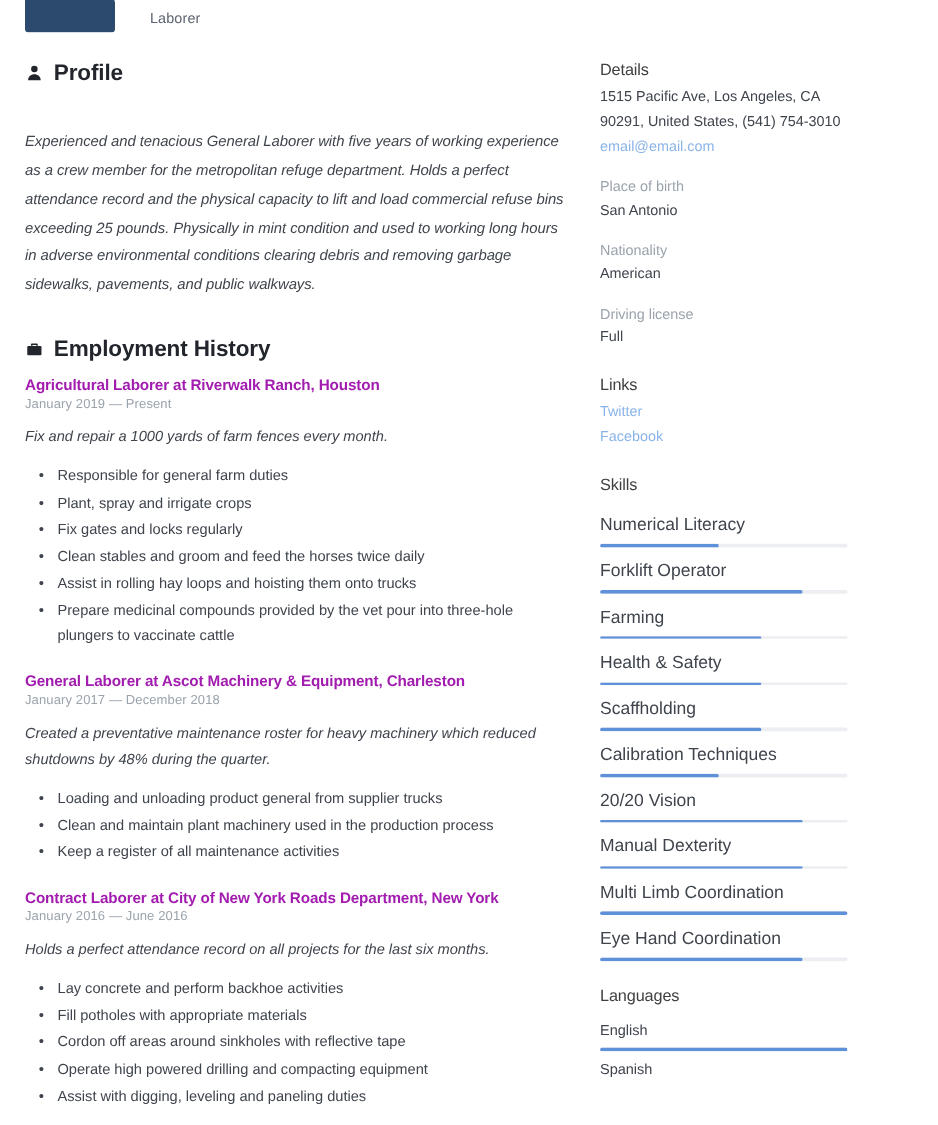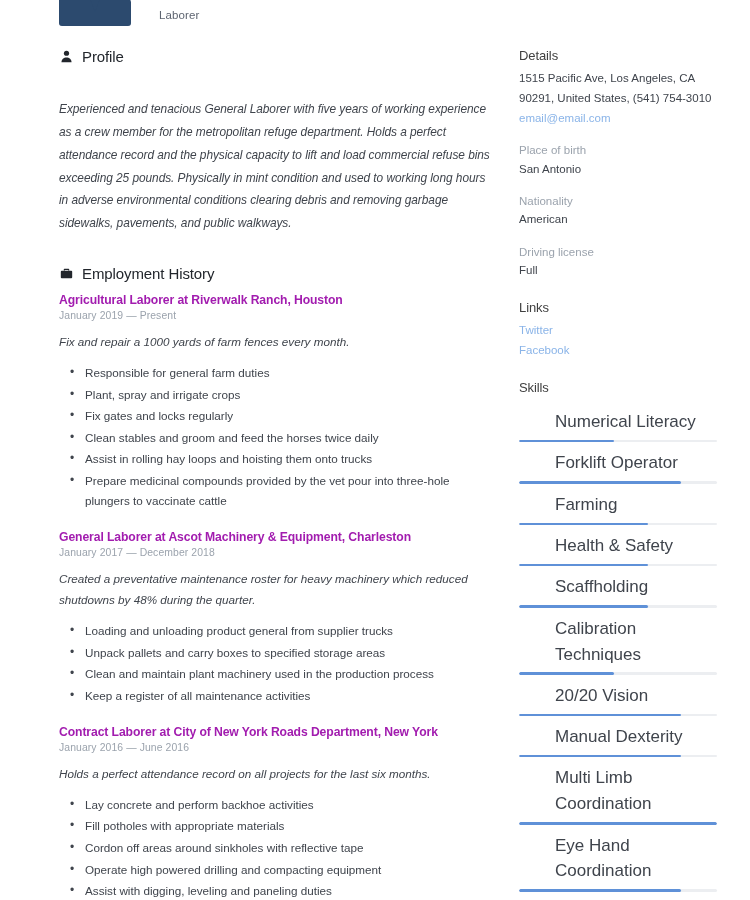--- a/index.html
+++ b/index.html
@@ -10,21 +10,21 @@
     background: #ffffff;
     font-family: "Liberation Sans", sans-serif;
     overflow: hidden;
     position: relative;
   }
 
   .page {
     width: 671px;
     height: 900px;
     position: relative;
-    padding: 0 48px 0 59px;
+    padding: 0 48px 0 20px;
   }
 
   
   .header {
     display: flex;
     align-items: flex-end;
     height: 26px;
     margin-bottom: 0;
   }
   .avatar {
@@ -64,22 +64,22 @@
   }
   .section-head .sec-icon {
     width: 14px; height: 14px;
     display: inline-flex;
     align-items: center; justify-content: center;
     color: #22262c;
     flex: 0 0 auto;
   }
   .section-head .sec-icon svg { width: 13px; height: 13px; fill: #22262c; }
   .section-title {
-    font-size: 15px;
-    font-weight: 400;
+    font-size: 18px;
+    font-weight: 700;
     color: #22262c;
     letter-spacing: -.1px;
   }
 
   
   .profile-text {
     font-size: 11.9px;
     font-style: italic;
     color: #3f444c;
     line-height: 1.92;
@@ -168,26 +168,25 @@
     display: block;
     font-size: 11.5px;
     color: #8ab4e8;
     line-height: 1.72;
     text-decoration: none;
   }
 
   
   .skill { margin-bottom: 0; }
   .skill-name {
-    font-size: 17px;
+    font-size: 14px;
     color: #3f444c;
     line-height: 1.52;
     padding-top: 8px;
     padding-bottom: 5px;
-    margin-left: 36px;
   }
   .skill-track {
     position: relative;
     height: 2.5px;
     background: #eceef1;
     border-radius: 2px;
     overflow: hidden;
   }
   .skill-fill {
     position: absolute;
@@ -265,21 +264,20 @@
             <li>Prepare  medicinal compounds provided by the vet pour into three-hole plungers to    vaccinate cattle</li>
           </ul>
         </div>
 
         <div class="job">
           <div class="job-title">General Laborer at  Ascot Machinery &amp; Equipment, Charleston</div>
           <div class="job-date">January 2017 — December 2018</div>
           <div class="job-summary">Created a preventative maintenance roster for heavy machinery which reduced shutdowns by 48% during the quarter.</div>
           <ul class="bullets">
             <li>Loading and unloading product general from supplier trucks</li>
-            <li>Unpack pallets  and carry boxes to specified storage areas</li>
             <li>Clean and maintain plant machinery used in the production process</li>
             <li>Keep a register of all maintenance activities</li>
           </ul>
         </div>
 
         <div class="job">
           <div class="job-title">Contract Laborer at  City of New York Roads Department, New York</div>
           <div class="job-date">January 2016 — June 2016</div>
           <div class="job-summary">Holds a perfect attendance record on all projects for the last six months.</div>
           <ul class="bullets">

